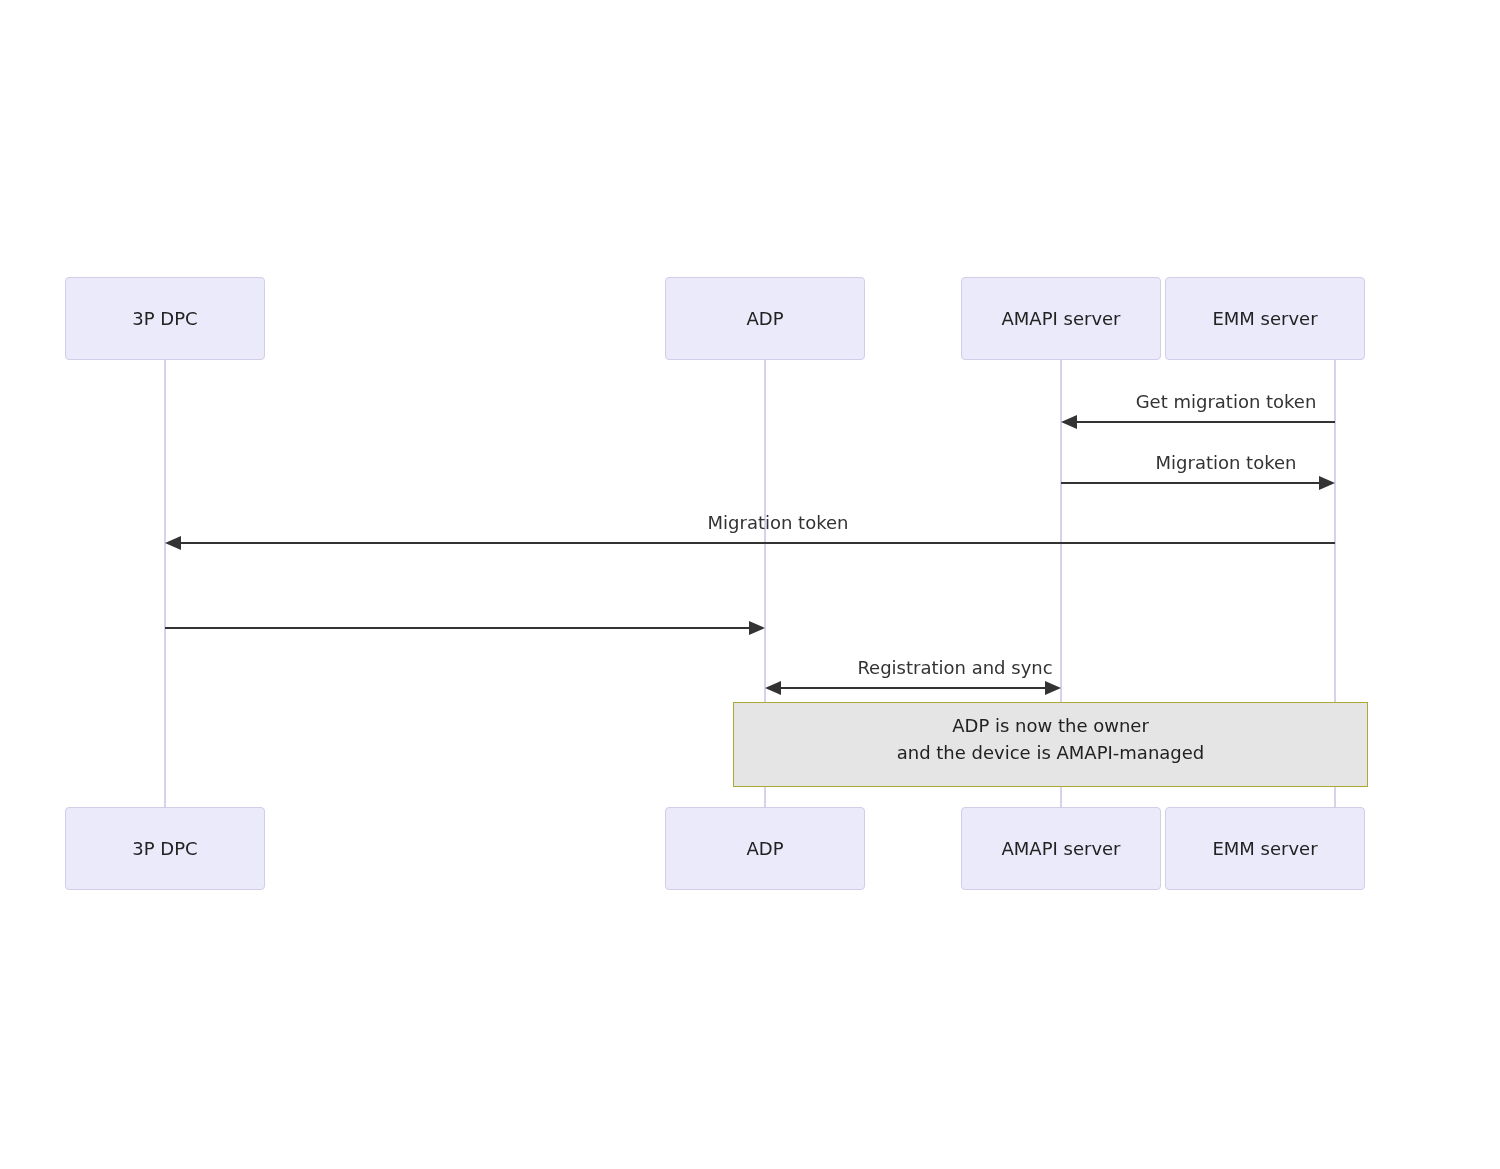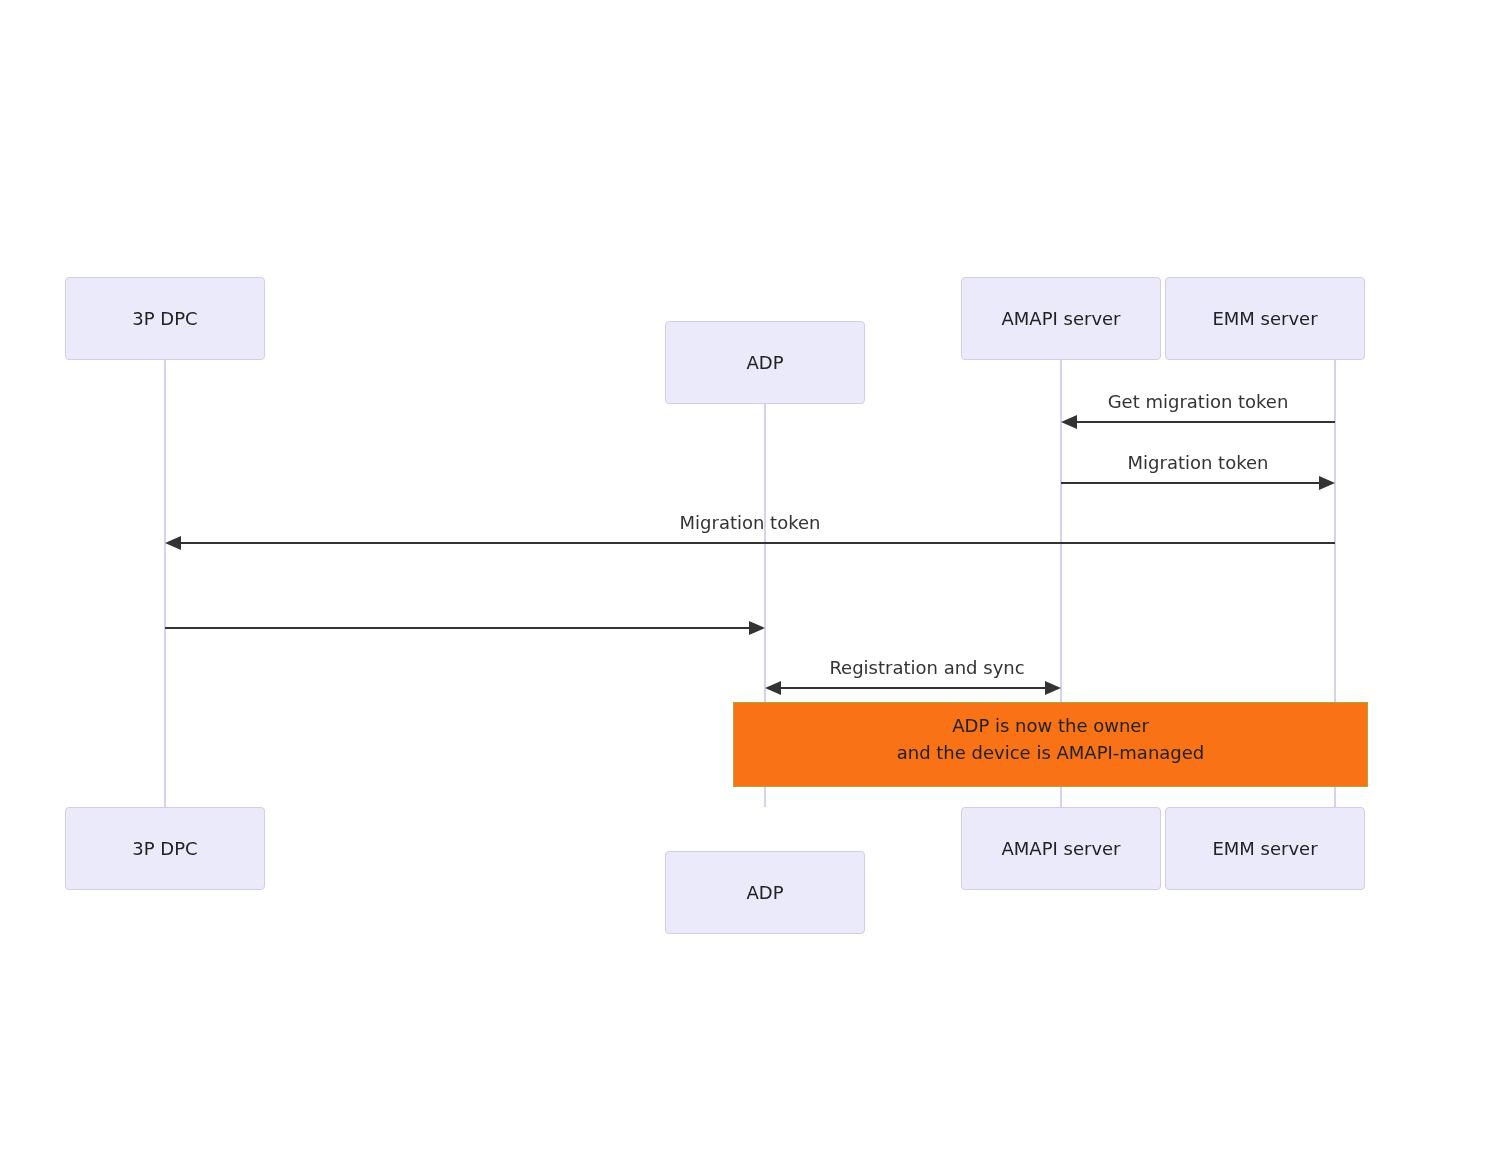--- a/index.html
+++ b/index.html
@@ -26,21 +26,21 @@
     border-radius: 4px;
     display: flex;
     align-items: center;
     justify-content: center;
     font-size: 18px;
     color: #222222;
   }
   .row-top    { top: 277px; }
   .row-bottom { top: 807px; }
   .col-dpc   { left: 65px; }
-  .col-adp   { left: 665px; margin-top: 44px; }
+  .col-adp   { left: 665px; }
   .col-amapi { left: 961px; }
   .col-emm   { left: 1165px; }
 
   
   .lifeline {
     position: absolute;
     top: 360px;
     width: 2px;
     height: 447px;
     background: #D8D1EE;
@@ -55,20 +55,21 @@
     position: absolute;
     height: 2px;
     background: #333333;
   }
   .msg-label {
     position: absolute;
     text-align: center;
     font-size: 18px;
     color: #333333;
     line-height: 26px;
+    padding-left: 28px;
   }
   .ah {
     position: absolute;
     width: 0;
     height: 0;
     border-top: 7px solid transparent;
     border-bottom: 7px solid transparent;
   }
   .ah-left  { border-right: 16px solid #333333; }
   .ah-right { border-left: 16px solid #333333; }
@@ -94,21 +95,21 @@
   #m5-ah-l  { left: 765px;  top: 681px; }
   #m5-ah-r  { left: 1045px; top: 681px; }
 
   
   #note {
     position: absolute;
     left: 733px;
     top: 702px;
     width: 633px;
     height: 74px;
-    background: #f97316;
+    background: #e5e5e5;
     border: 1px solid #A9A933;
     text-align: center;
     font-size: 18px;
     line-height: 27px;
     color: #222222;
     padding-top: 9px;
     box-sizing: content-box;
   }
 </style>
 </head>

